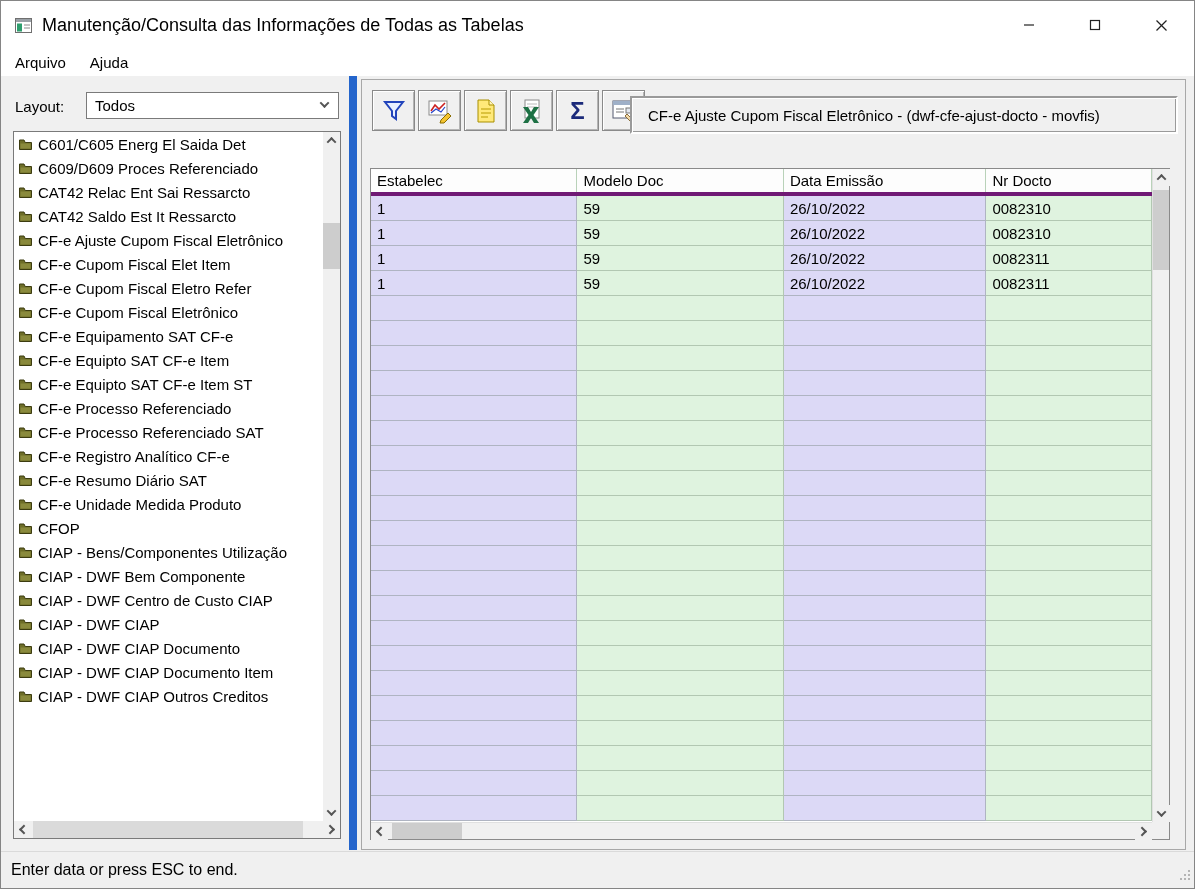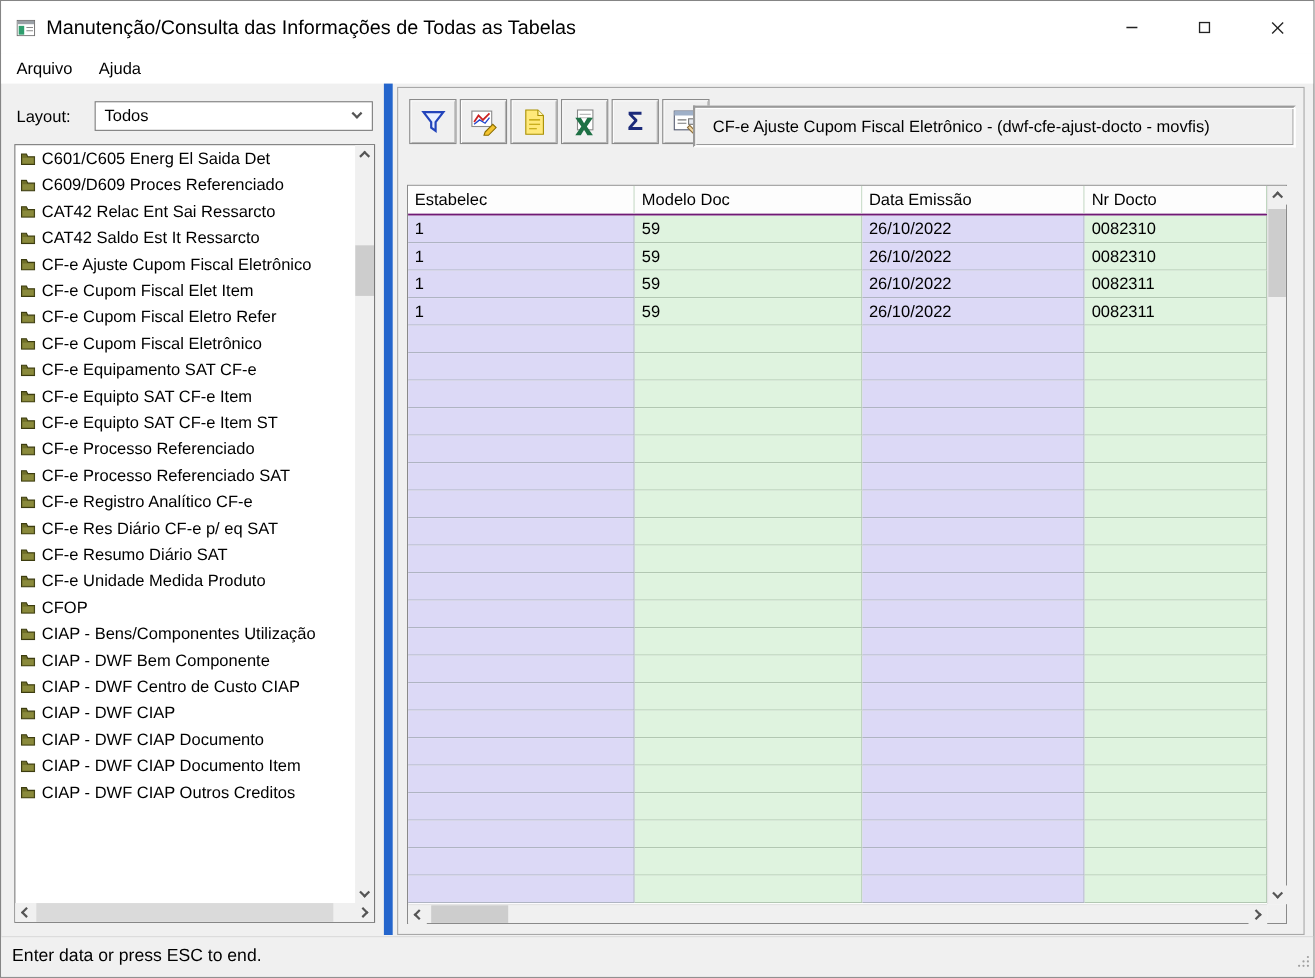--- a/index.html
+++ b/index.html
@@ -114,21 +114,21 @@
     font-size:15px; white-space:nowrap; overflow:hidden;
   }
 
   
   .grid {
     position:absolute; left:8px; top:88px; width:800px; height:672px;
     border:1px solid #8a8a8a; background:#fff;
   }
   .grid-header {
     position:absolute; left:0; top:0; right:17px; height:27px;
-    display:flex; background:#fdfdfd; border-bottom:2px solid #701a75;
+    display:flex; background:#fdfdfd; border-bottom:4px solid #701a75;
   }
   .grid-body {
     position:absolute; left:0; top:27px; right:17px; bottom:17px; overflow:hidden;
   }
   .grow { display:flex; height:25px; }
   .gcell {
     border-right:1px solid rgba(60,85,60,.28);
     border-bottom:1px solid rgba(60,85,60,.28);
     padding-left:6px; font-size:15px;
     display:flex; align-items:center; white-space:nowrap; overflow:hidden;
@@ -302,27 +302,20 @@
             <path d="M0.5 2 L0.5 10.5 L12.5 10.5 L12.5 3.5 L6.2 3.5 L5 1 L0.5 1 Z" fill="#6e6e28" stroke="#3c3c10"></path>
             <rect x="1.5" y="4.5" width="10" height="5" fill="#8a8a3c"></rect>
           </svg>
           <span class="li-label">CF-e Registro Analítico CF-e</span>
         </div>
         <div class="list-item">
           <svg class="folder" width="13" height="11" viewBox="0 0 13 11">
             <path d="M0.5 2 L0.5 10.5 L12.5 10.5 L12.5 3.5 L6.2 3.5 L5 1 L0.5 1 Z" fill="#6e6e28" stroke="#3c3c10"></path>
             <rect x="1.5" y="4.5" width="10" height="5" fill="#8a8a3c"></rect>
           </svg>
-          <span class="li-label">CF-e Res Diário CF-e p/ eq SAT</span>
-        </div>
-        <div class="list-item">
-          <svg class="folder" width="13" height="11" viewBox="0 0 13 11">
-            <path d="M0.5 2 L0.5 10.5 L12.5 10.5 L12.5 3.5 L6.2 3.5 L5 1 L0.5 1 Z" fill="#6e6e28" stroke="#3c3c10"></path>
-            <rect x="1.5" y="4.5" width="10" height="5" fill="#8a8a3c"></rect>
-          </svg>
           <span class="li-label">CF-e Resumo Diário SAT</span>
         </div>
         <div class="list-item">
           <svg class="folder" width="13" height="11" viewBox="0 0 13 11">
             <path d="M0.5 2 L0.5 10.5 L12.5 10.5 L12.5 3.5 L6.2 3.5 L5 1 L0.5 1 Z" fill="#6e6e28" stroke="#3c3c10"></path>
             <rect x="1.5" y="4.5" width="10" height="5" fill="#8a8a3c"></rect>
           </svg>
           <span class="li-label">CF-e Unidade Medida Produto</span>
         </div>
         <div class="list-item">

